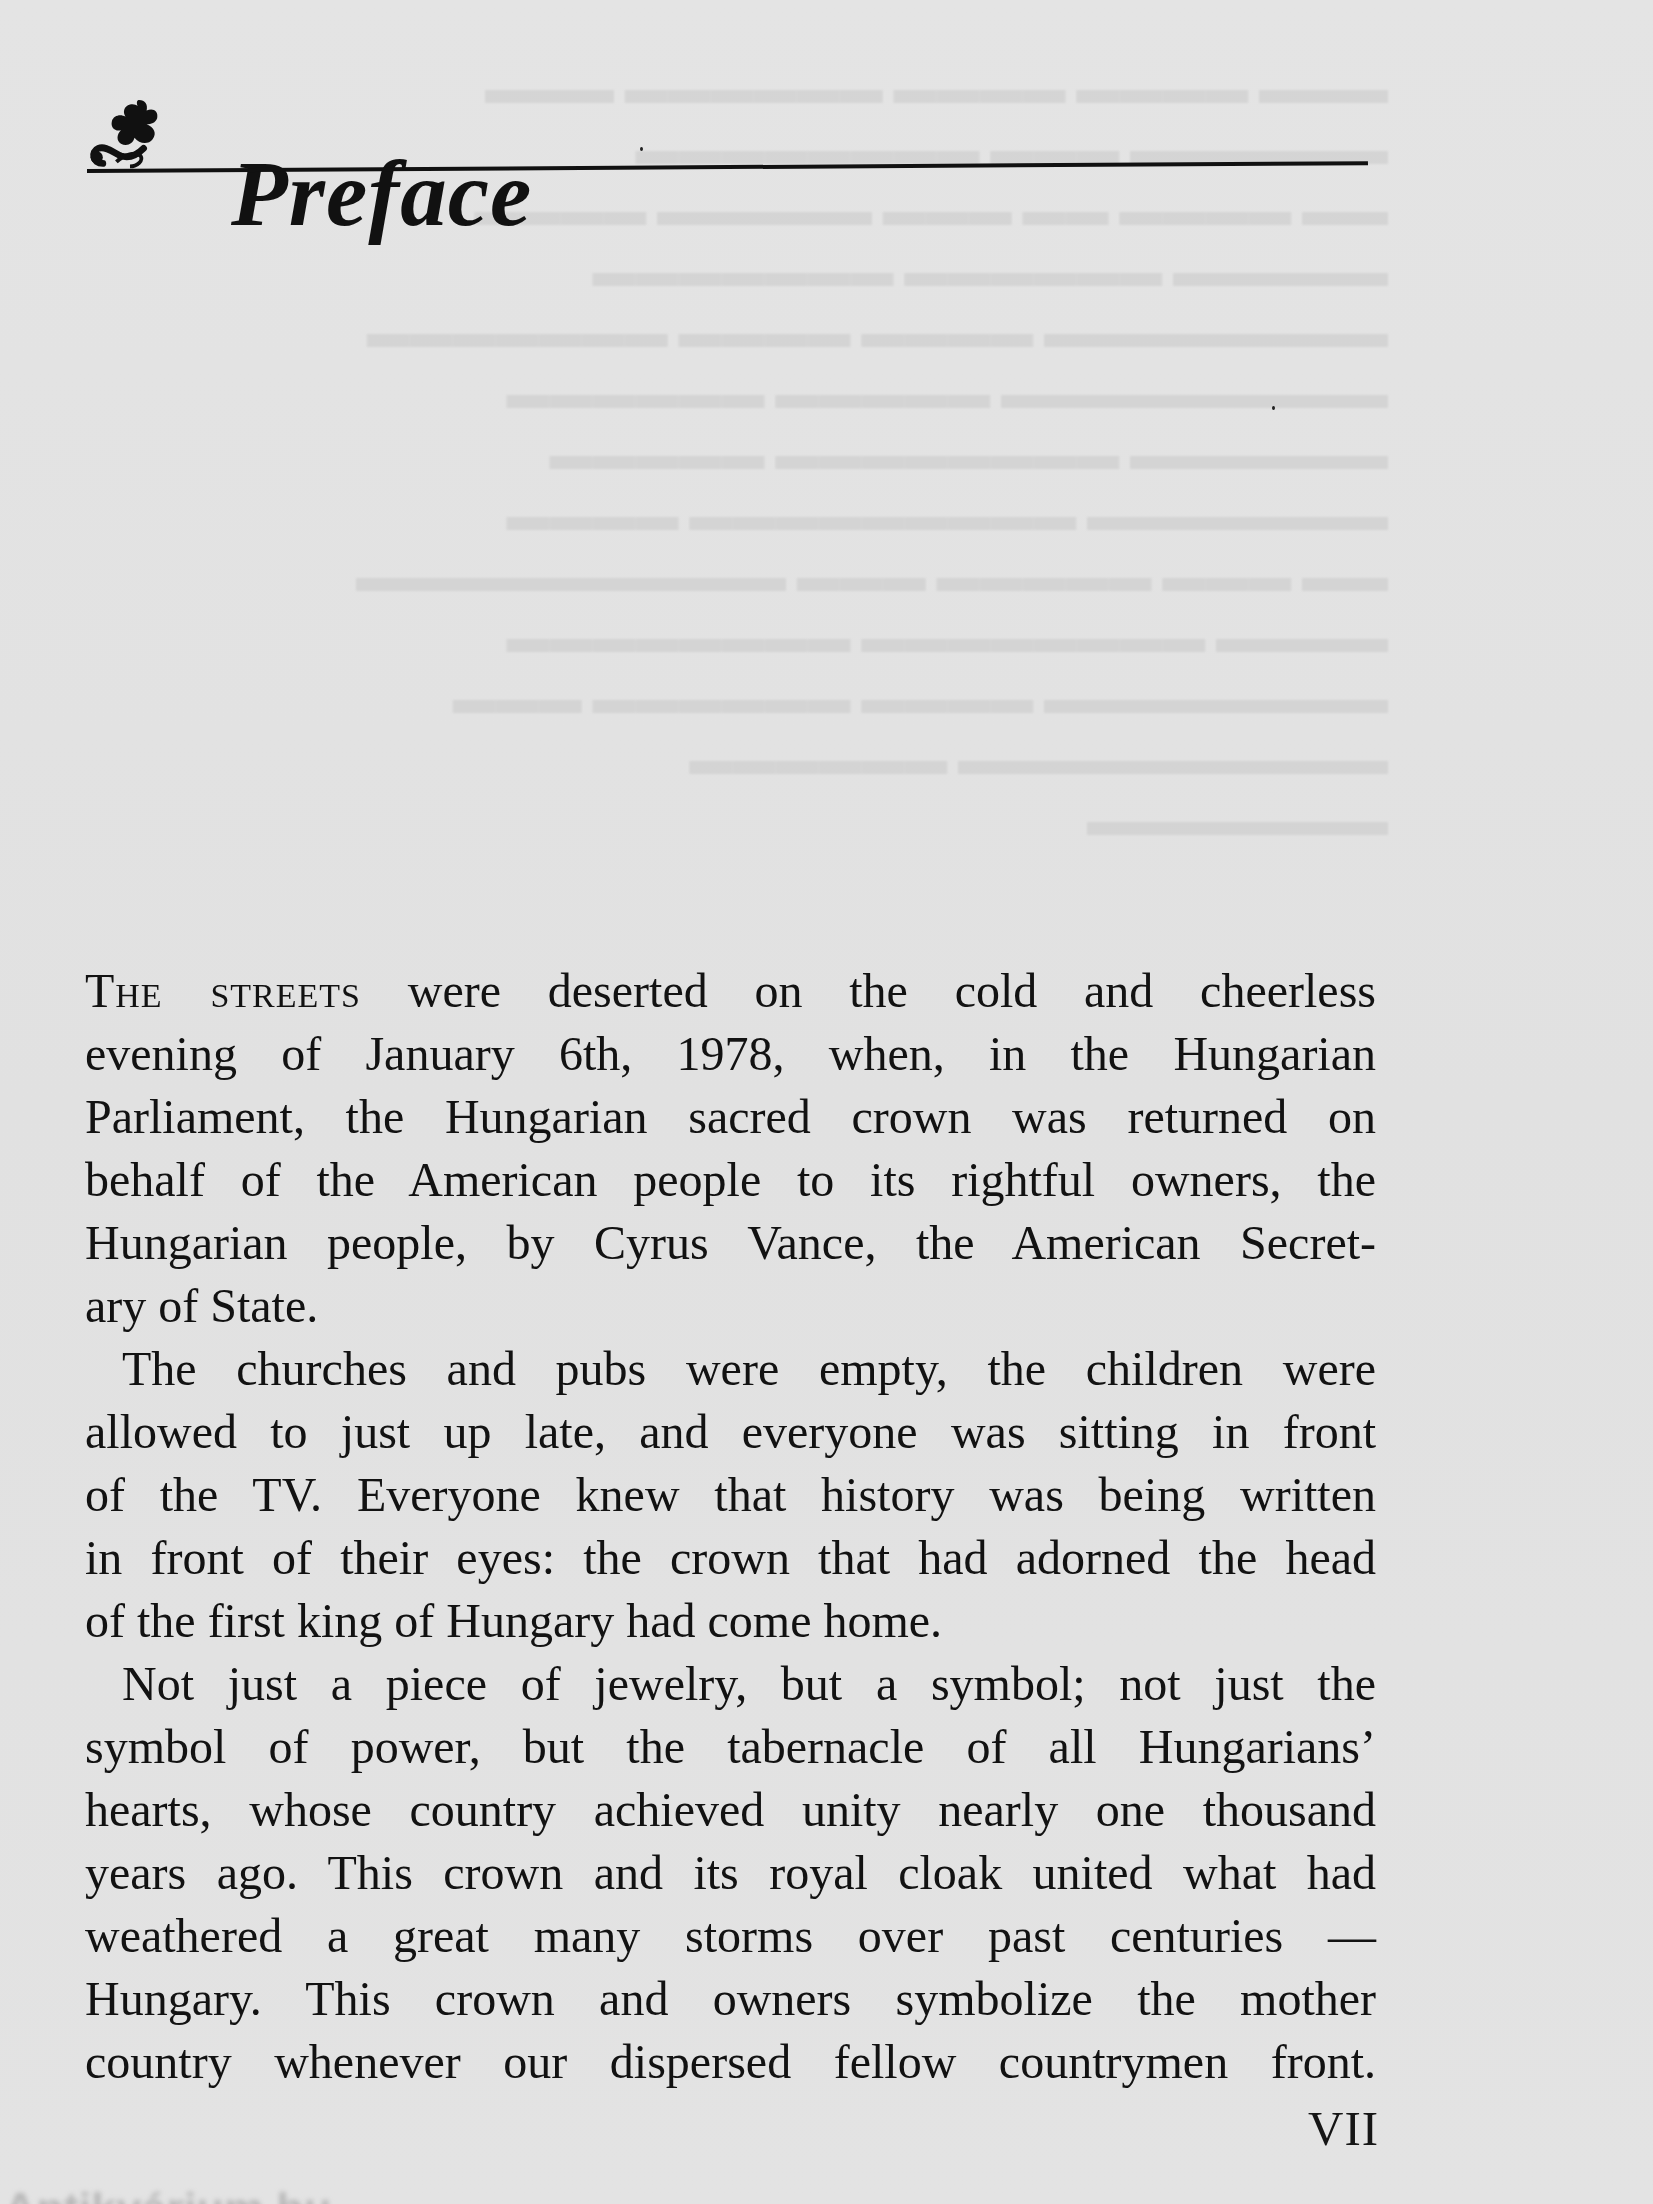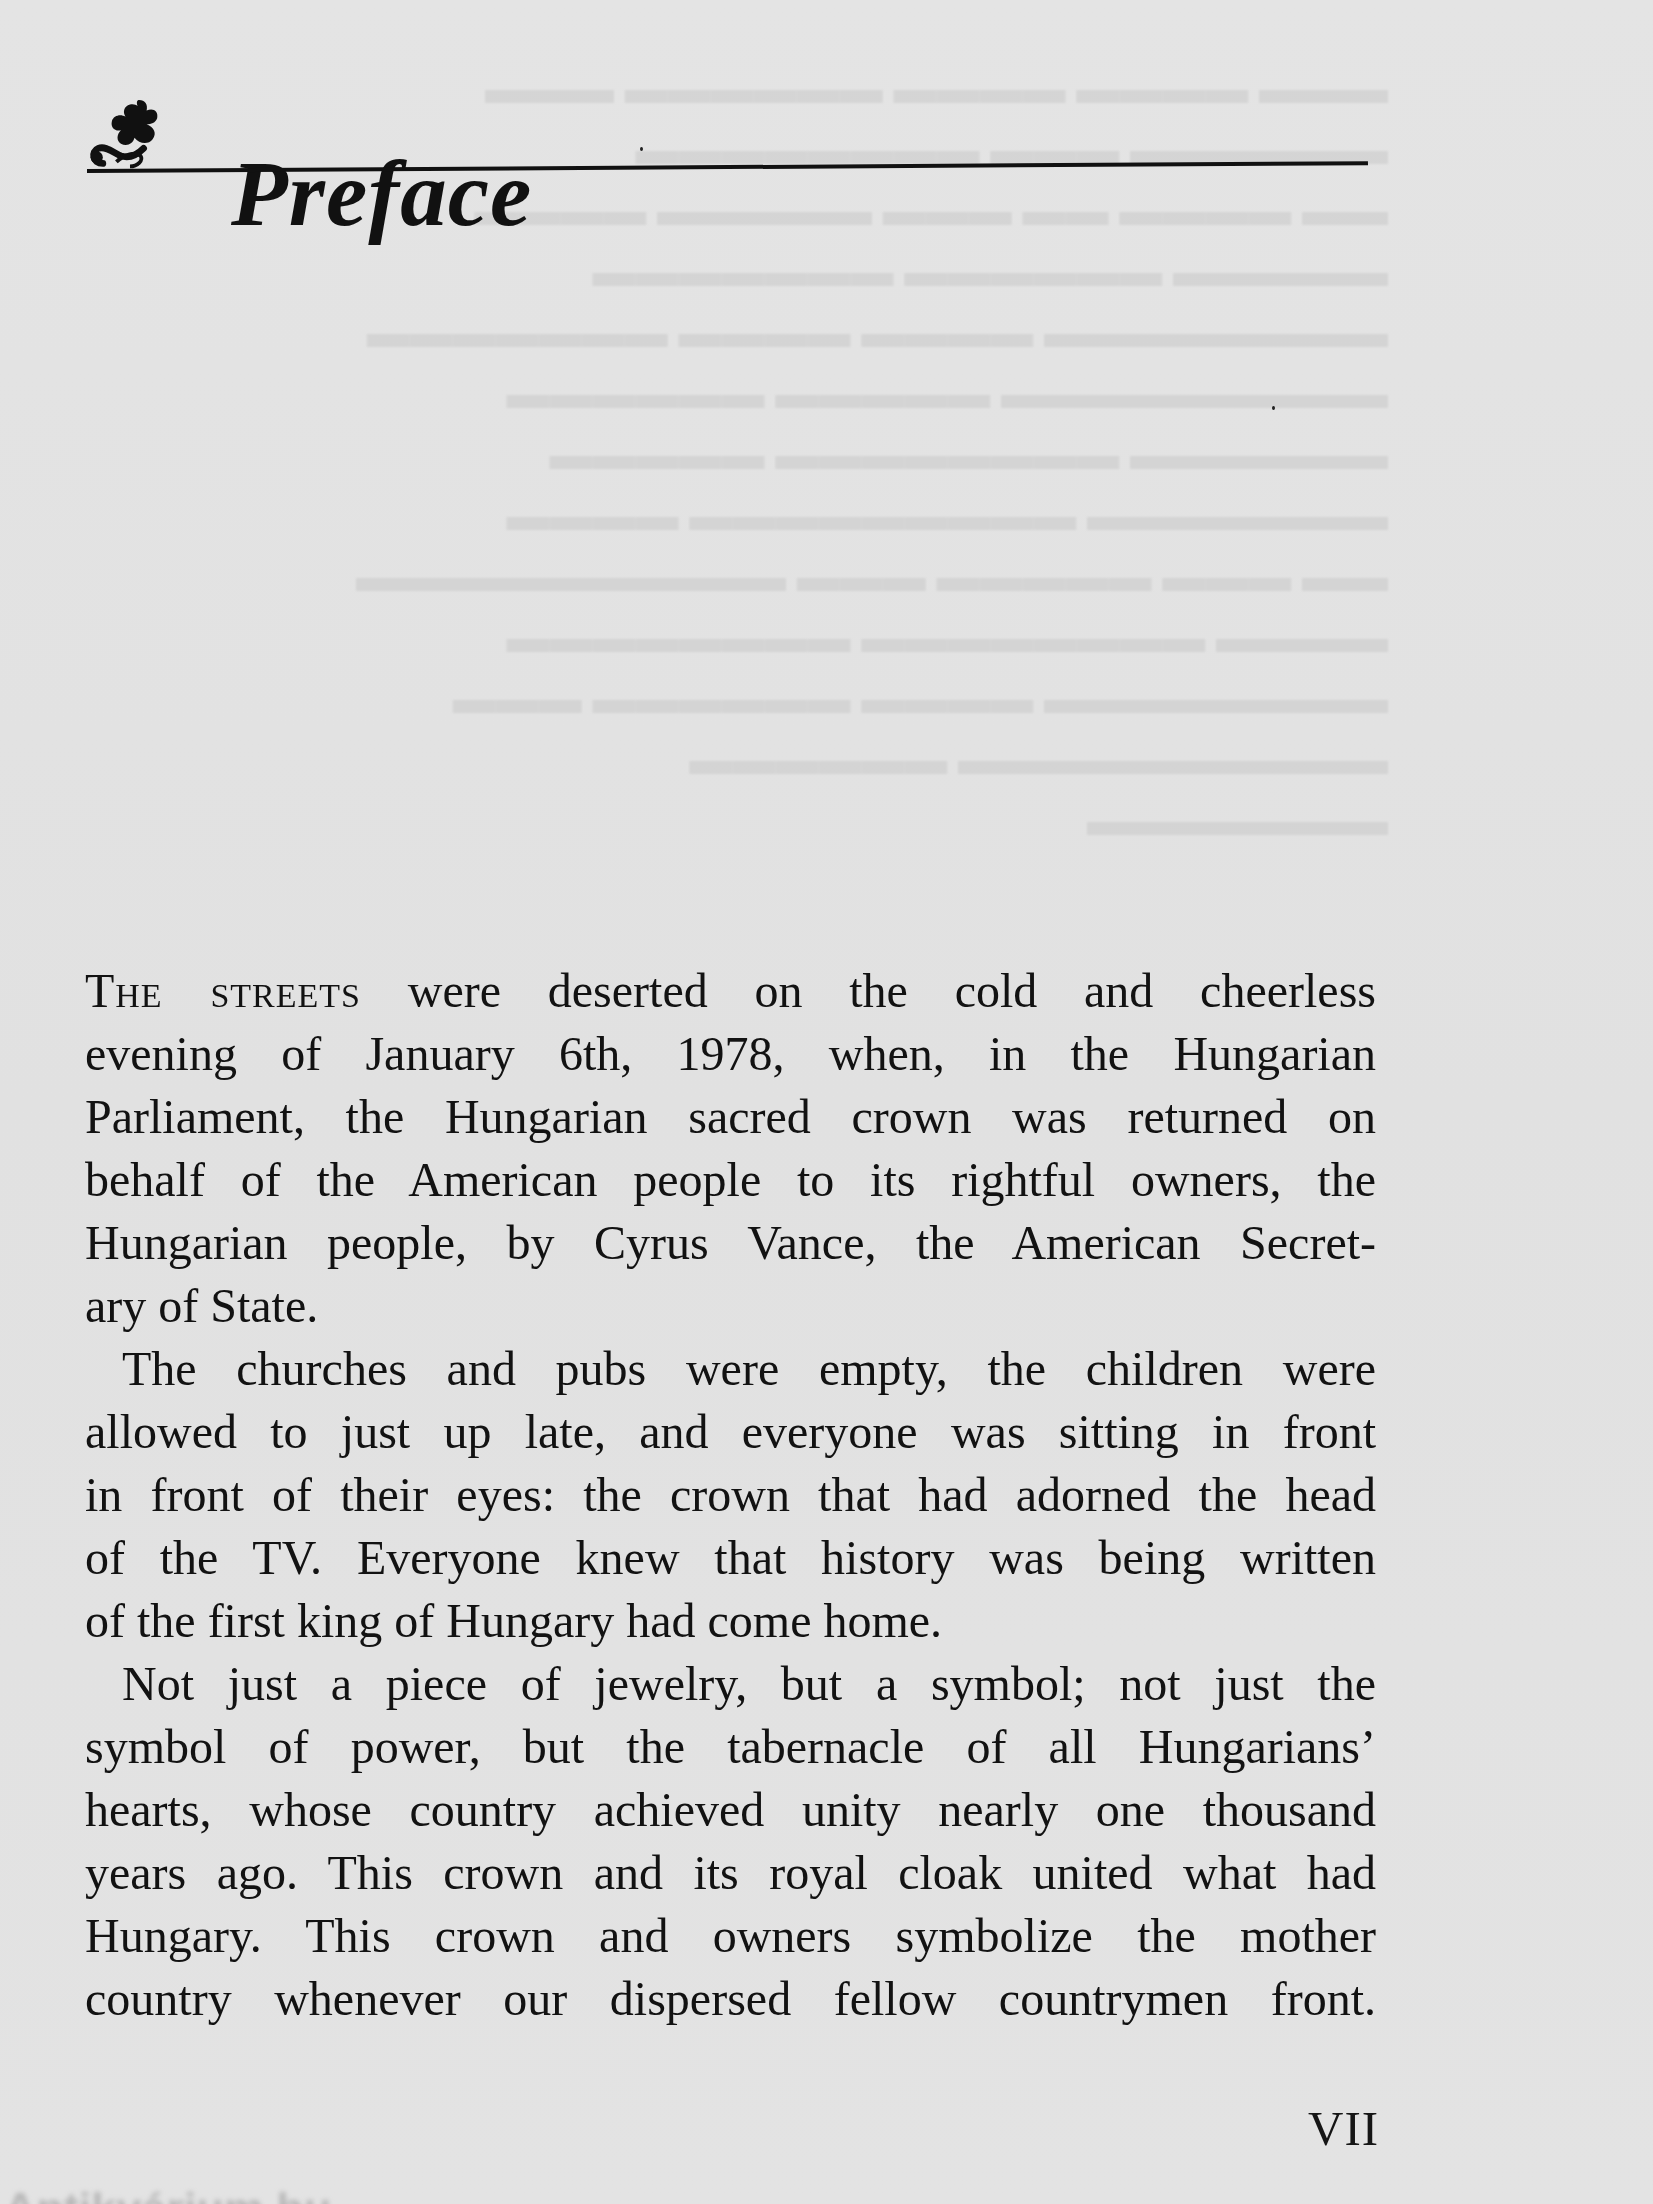--- a/index.html
+++ b/index.html
@@ -180,29 +180,30 @@
       <span class="line"><span class="smallcaps">The streets</span><span> were deserted on the cold and cheerless</span></span>
       <span class="line">evening of January 6th, 1978, when, in the Hungarian</span>
       <span class="line">Parliament, the Hungarian sacred crown was returned on</span>
       <span class="line">behalf of the American people to its rightful owners, the</span>
       <span class="line">Hungarian people, by Cyrus Vance, the American Secret-</span>
       <span class="line last">ary of State.</span>
     </div>
     <div class="para">
       <span class="line indent">The churches and pubs were empty, the children were</span>
       <span class="line">allowed to just up late, and everyone was sitting in front</span>
+      <span class="line">of the TV. Everyone knew that history was being written</span>
       <span class="line">in front of their eyes: the crown that had adorned the head</span>
-      <span class="line">of the TV. Everyone knew that history was being written</span>
       <span class="line last">of the first king of Hungary had come home.</span>
     </div>
     <div class="para">
       <span class="line indent">Not just a piece of jewelry, but a symbol; not just the</span>
       <span class="line">symbol of power, but the tabernacle of all Hungarians’</span>
       <span class="line">hearts, whose country achieved unity nearly one thousand</span>
       <span class="line">years ago. This crown and its royal cloak united what had</span>
+      <span class="line">weathered a great many storms over past centuries —</span>
       <span class="line">Hungary. This crown and owners symbolize the mother</span>
       <span class="line">country whenever our dispersed fellow countrymen front.</span>
     </div>
   </main>
 
   <div class="page-number">VII</div>
   <div class="watermark">Antikvárium.hu</div>
 
   <span class="speck" style="left:640px; top:147px;"></span>
   <span class="speck" style="left:1272px; top:406px;"></span>

